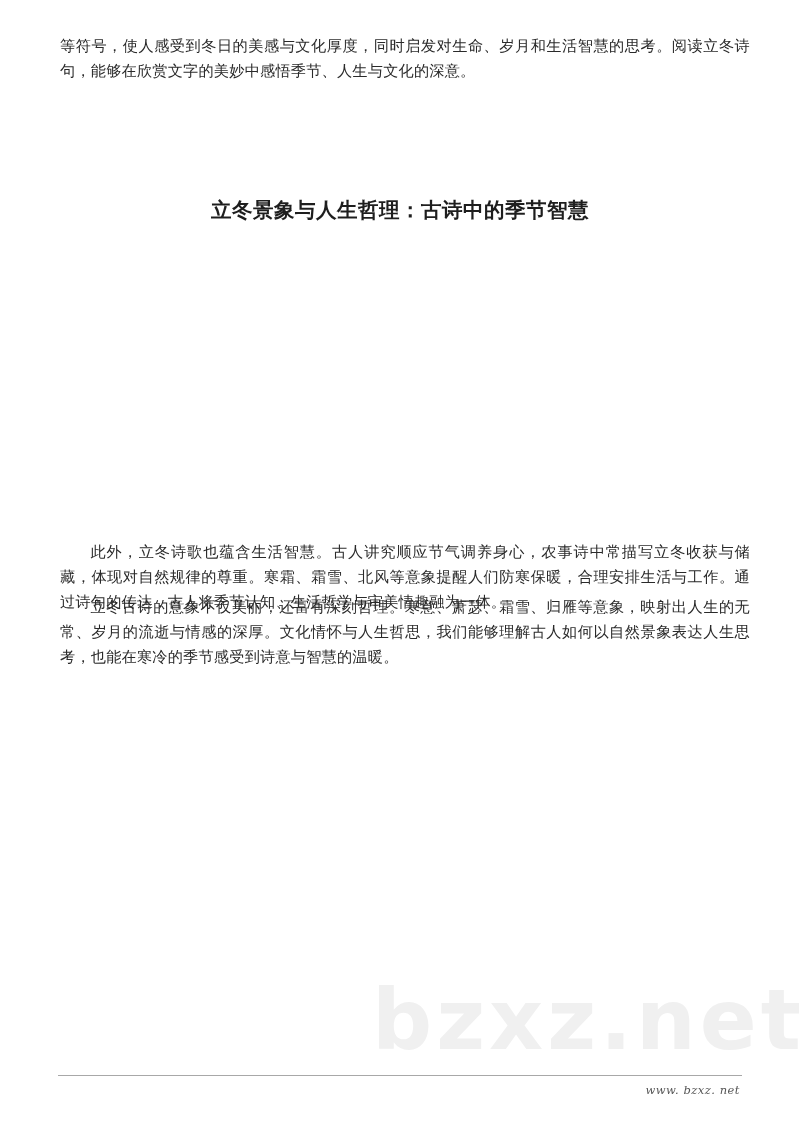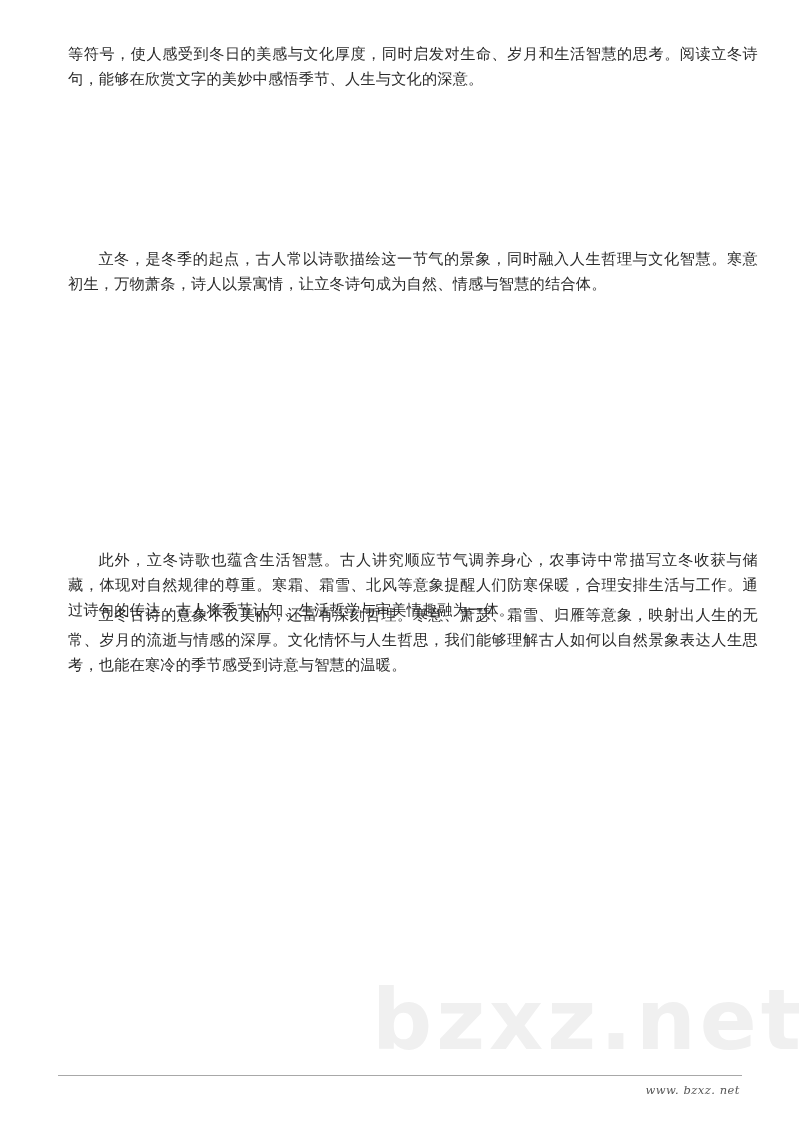--- a/index.html
+++ b/index.html
@@ -5,21 +5,21 @@
     html, body { margin: 0; padding: 0; background: #ffffff; }
     body {
       width: 800px; height: 1131px; position: relative; overflow: hidden;
       font-family: "DejaVu Serif", "Liberation Serif", serif;
       color: #2a2a2a;
     }
     .page { position: absolute; left: 0; top: 0; width: 800px; height: 1131px; }
     .para {
       position: absolute; left: 56px; width: 690px;
       font-size: 15.2px; line-height: 25px; letter-spacing: 0.2px;
-      margin: 12px; text-align: justify;
+      margin: 4px; text-align: justify;
     }
     .indent { text-indent: 2em; }
     .p0 { top: 30px; }
     .title {
       position: absolute; left: 0; width: 800px; top: 196px; text-align: center;
       font-family: "DejaVu Sans", "Liberation Sans", sans-serif;
       font-size: 20.5px; font-weight: bold; color: #1e1e1e; margin: 0; letter-spacing: 0.5px;
     }
     .p1 { top: 235px; }
     .p2 { top: 320px; }
@@ -42,22 +42,22 @@
       font-family: "DejaVu Serif", "Liberation Serif", serif; font-style: italic;
       font-size: 11.5px; color: #555555; letter-spacing: 0.5px;
     }
   </style>
 </head>
 <body>
 
 <div class="page">
   <p class="para p0">等符号，使人感受到冬日的美感与文化厚度，同时启发对生命、岁月和生活智慧的思考。阅读立冬诗句，能够在欣赏文字的美妙中感悟季节、人生与文化的深意。</p>
 
+  <h2 class="title">立冬景象与人生哲理：古诗中的季节智慧</h2>
 
-  <p class="para indent p1">立冬，是冬季的起点，古人常以诗歌描绘这一节气的景象，同时融入人生哲理与文化智慧。寒意初生，万物萧条，诗人以景寓情，让立冬诗句成为自然、情感与智慧的结合体。</p>
   <p class="para indent p4">此外，立冬诗歌也蕴含生活智慧。古人讲究顺应节气调养身心，农事诗中常描写立冬收获与储藏，体现对自然规律的尊重。寒霜、霜雪、北风等意象提醒人们防寒保暖，合理安排生活与工作。通过诗句的传达，古人将季节认知、生活哲学与审美情趣融为一体。</p>
   <p class="para indent p5">立冬古诗的意象不仅美丽，还富有深刻哲理。寒意、萧瑟、霜雪、归雁等意象，映射出人生的无常、岁月的流逝与情感的深厚。文化情怀与人生哲思，我们能够理解古人如何以自然景象表达人生思考，也能在寒冷的季节感受到诗意与智慧的温暖。</p>
 
   <div class="watermark">bzxz.net</div>
 
   <div class="rule"></div>
   <div class="footer-url">www. bzxz. net</div>
 </div>
 
 </body></html>

